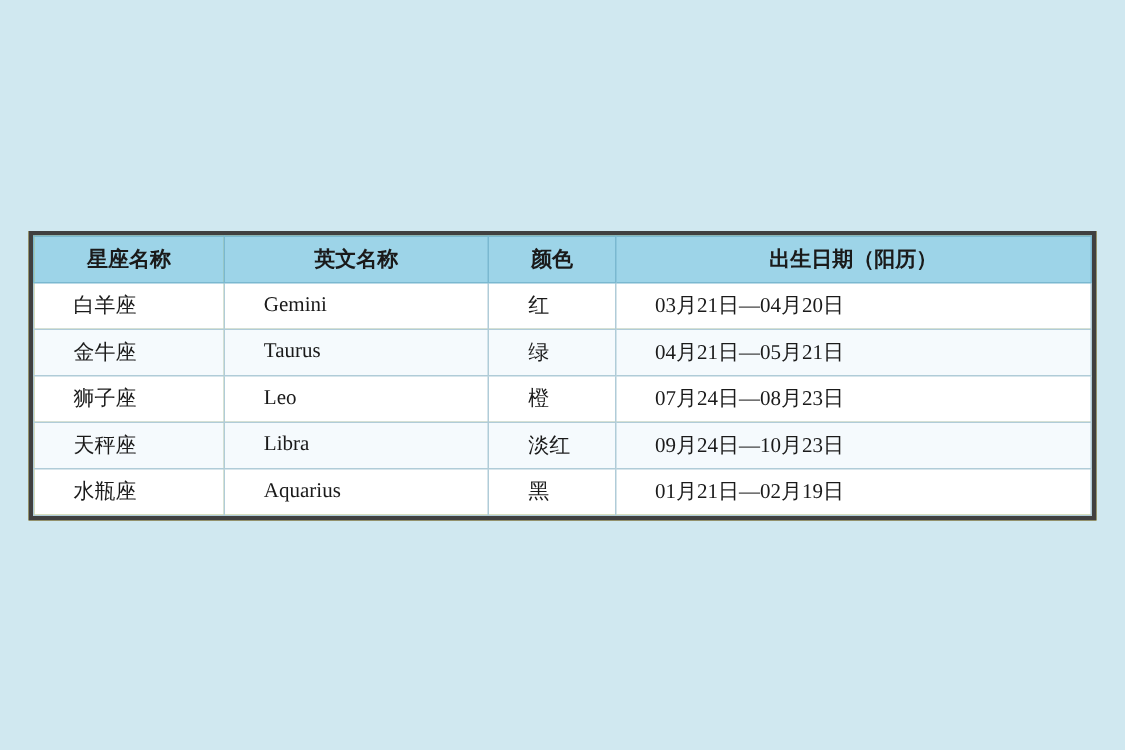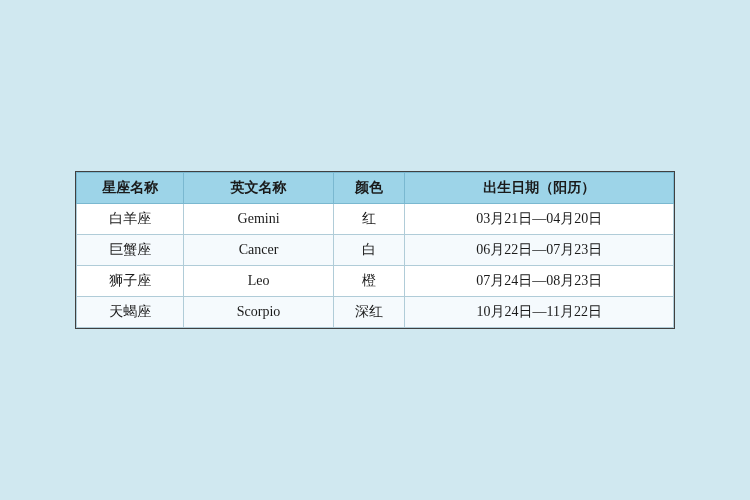--- a/index.html
+++ b/index.html
@@ -14,42 +14,42 @@
       background-color: #d0e8f0;
       display: flex;
       align-items: center;
       justify-content: center;
       font-family: "SimSun", "宋体", serif;
       font-size: 14px;
     }
 
     .table-container {
       background-color: #fde047;
-      border: 1px solid #404040;
-      width: 600px;
+      border: 3px solid #404040;
+      width: 712px;
     }
 
     table {
       width: 100%;
       border-collapse: collapse;
     }
 
     thead tr th {
       background-color: #9dd4e8;
       border: 1px solid #7ab8d0;
       padding: 6px 10px;
       text-align: center;
       font-weight: bold;
       color: #1a1a1a;
     }
 
     tbody tr td {
       border: 1px solid #b0ccd8;
-      padding: 6px 16px;
-      text-align: center;
+      padding: 6px 26px;
+      text-align: left;
       color: #1a1a1a;
     }
 
     tbody tr:nth-child(even) {
       background-color: #f5fafd;
     }
 
     tbody tr:nth-child(odd) {
       background-color: #ffffff;
     }
@@ -73,32 +73,38 @@
       </tr>
     </thead>
     <tbody id="table-body">
     <tr>
           <td>白羊座</td>
           <td>Gemini</td>
           <td>红</td>
           <td>03月21日—04月20日</td>
         </tr>
         <tr>
-          <td>巨蟹座</td>
-          <td>Cancer</td>
-          <td>白</td>
-          <td>06月22日—07月23日</td>
+          <td>金牛座</td>
+          <td>Taurus</td>
+          <td>绿</td>
+          <td>04月21日—05月21日</td>
         </tr>
         <tr>
           <td>狮子座</td>
           <td>Leo</td>
           <td>橙</td>
           <td>07月24日—08月23日</td>
         </tr>
         <tr>
-          <td>天蝎座</td>
-          <td>Scorpio</td>
-          <td>深红</td>
-          <td>10月24日—11月22日</td>
+          <td>天秤座</td>
+          <td>Libra</td>
+          <td>淡红</td>
+          <td>09月24日—10月23日</td>
+        </tr>
+        <tr>
+          <td>水瓶座</td>
+          <td>Aquarius</td>
+          <td>黑</td>
+          <td>01月21日—02月19日</td>
         </tr>
       </tbody>
   </table>
 </div>
 
 </body></html>

